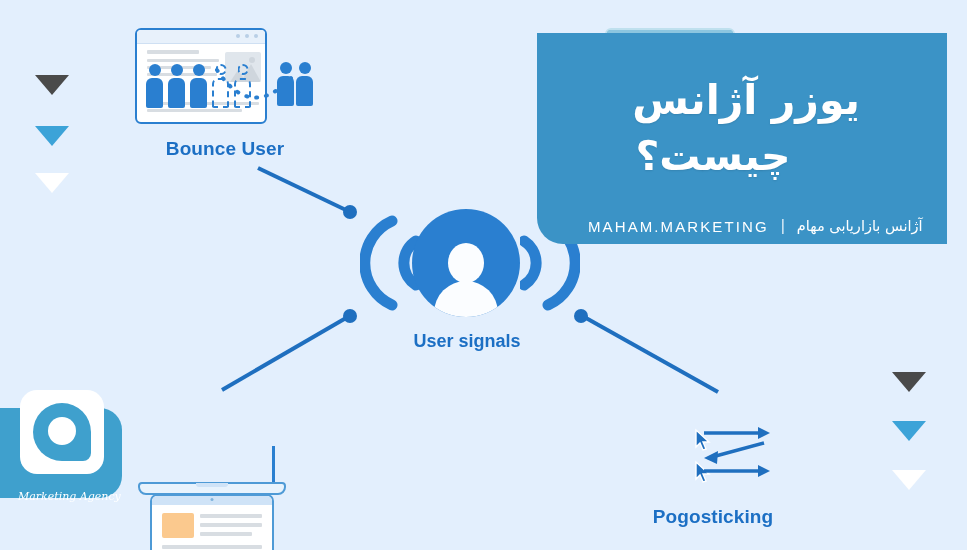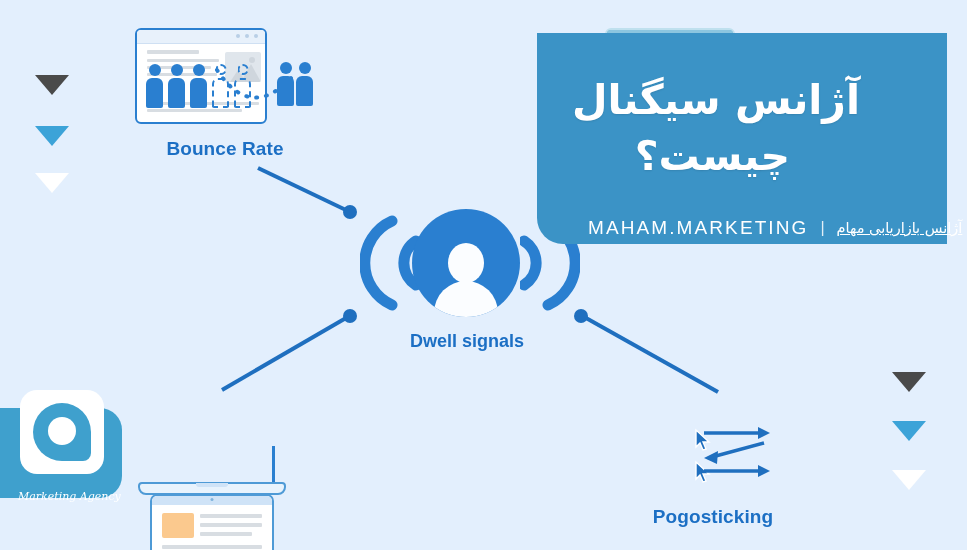--- a/index.html
+++ b/index.html
@@ -79,23 +79,23 @@
     position:absolute;color:#ffffff;font-weight:bold;
     direction:rtl;text-align:right;white-space:nowrap;
     font-size:41px;line-height:1.12;
     font-family:"DejaVu Sans","Liberation Sans",sans-serif;
     text-shadow:0 1px 2px rgba(0,0,0,.10);
   }
   .brand-row{
     position:absolute;color:#ffffff;white-space:nowrap;
     display:flex;align-items:center;gap:12px;
   }
-  .brand-en{font-size:19px;letter-spacing:2.1px;}
+  .brand-en{font-size:15px;letter-spacing:2.1px;}
   .brand-sep{font-size:16px;opacity:.85;}
-  .brand-fa{font-size:14.5px;direction:rtl;font-family:"DejaVu Sans","Liberation Sans",sans-serif;text-decoration:underline;}
+  .brand-fa{font-size:14.5px;direction:rtl;font-family:"DejaVu Sans","Liberation Sans",sans-serif;}
 
   
   .logo-card{
     position:absolute;background:#3fa0cd;border-radius:0 22px 22px 0;
   }
   .logo-sq{
     position:absolute;background:#ffffff;border-radius:17px;
   }
   .logo-ring{
     position:absolute;border-radius:50% 50% 8px 50%;
@@ -215,21 +215,21 @@
         <div class="b"></div>
       </div>
   </div>
   <div class="abs" style="left:296px;top:62px;">
     <div class="person-solid">
         <div class="h"></div>
         <div class="b"></div>
       </div>
   </div>
 
-  <div class="abs node-label" style="left:135px;top:138px;width:180px;">Bounce Rate</div>
+  <div class="abs node-label" style="left:135px;top:138px;width:180px;">Bounce User</div>
 
   <div class="abs ctr-win" style="left:605px;top:28px;width:130px;height:96px;">
     <div class="abs" style="left:0;top:0;right:0;height:12px;background:#8cc6e0;">
       <div class="dot3" style="right:7px;background:#cfe6f2;"></div>
       <div class="dot3" style="right:16px;background:#cfe6f2;"></div>
       <div class="dot3" style="right:25px;background:#cfe6f2;"></div>
     </div>
     <div class="ctr-line abs" style="left:9px;top:20px;width:50px;height:4px;"></div>
     <div class="ctr-line abs" style="left:9px;top:29px;width:110px;height:3px;"></div>
     <div class="ctr-line abs" style="left:9px;top:36px;width:100px;height:3px;"></div>
@@ -265,21 +265,21 @@
     <path d="M4 36 A 26 26 0 0 1 4 80" fill="none" stroke="#2a7fd0" stroke-width="11" stroke-linecap="round"></path>
   </svg>
 
   <div class="abs hub-circle" style="left:412px;top:209px;">
     <div class="hub-person">
       <div class="hub-head"></div>
       <div class="hub-body"></div>
     </div>
   </div>
 
-  <div class="abs hub-label" style="left:407px;top:331px;width:120px;text-align:center;">Dwell signals</div>
+  <div class="abs hub-label" style="left:407px;top:331px;width:120px;text-align:center;">User signals</div>
 
   <div class="abs laptop-screen" style="left:150px;top:398px;width:124px;height:84px;">
     <div class="laptop-top"></div>
     <div class="abs" style="left:50%;top:2px;transform:translateX(-50%);width:3px;height:3px;border-radius:50%;background:#7fb3dd;"></div>
     <div class="thumb-orange abs" style="left:10px;top:17px;width:32px;height:25px;"></div>
     <div class="gline abs" style="left:48px;top:18px;width:62px;height:4px;"></div>
     <div class="gline abs" style="left:48px;top:27px;width:62px;height:4px;"></div>
     <div class="gline abs" style="left:48px;top:36px;width:52px;height:4px;"></div>
     <div class="gline abs" style="left:10px;top:49px;width:100px;height:4px;"></div>
 
@@ -303,22 +303,22 @@
     <line x1="4" y1="66" x2="58" y2="66" stroke="#1f6fbf" stroke-width="3.4"></line>
     <path d="M58 60 L70 66 L58 72 Z" fill="#1f6fbf"></path>
     <line x1="12" y1="52" x2="64" y2="38" stroke="#1f6fbf" stroke-width="3.4"></line>
     <path d="M18 46 L4 53 L17 59 Z" fill="#1f6fbf"></path>
   </svg>
 
   <div class="abs node-label" style="left:620px;top:506px;width:186px;">Pogosticking</div>
 
   <div class="overlay" style="left:537px;top:33px;width:410px;height:211px;"></div>
 
-  <div class="fa-title" style="left:560px;top:78px;width:300px;text-align:right;">آژانس سیگنال</div>
-  <div class="fa-title" style="left:540px;top:134px;width:250px;text-align:right;">چیست؟</div>
+  <div class="fa-title" style="left:560px;top:78px;width:300px;text-align:right;">یوزر آژانس</div>
+  <div class="fa-title" style="left:588px;top:134px;width:250px;text-align:center;">چیست؟</div>
 
   <div class="brand-row" style="left:588px;top:217px;">
     <span class="brand-en">MAHAM.MARKETING</span>
     <span class="brand-sep">|</span>
     <span class="brand-fa">آژانس بازاریابی مهام</span>
   </div>
 
   <div class="logo-card" style="left:-10px;top:408px;width:132px;height:90px;"></div>
   <div class="logo-sq" style="left:20px;top:390px;width:84px;height:84px;"></div>
   <div class="logo-ring" style="left:33px;top:403px;width:58px;height:58px;"></div>

